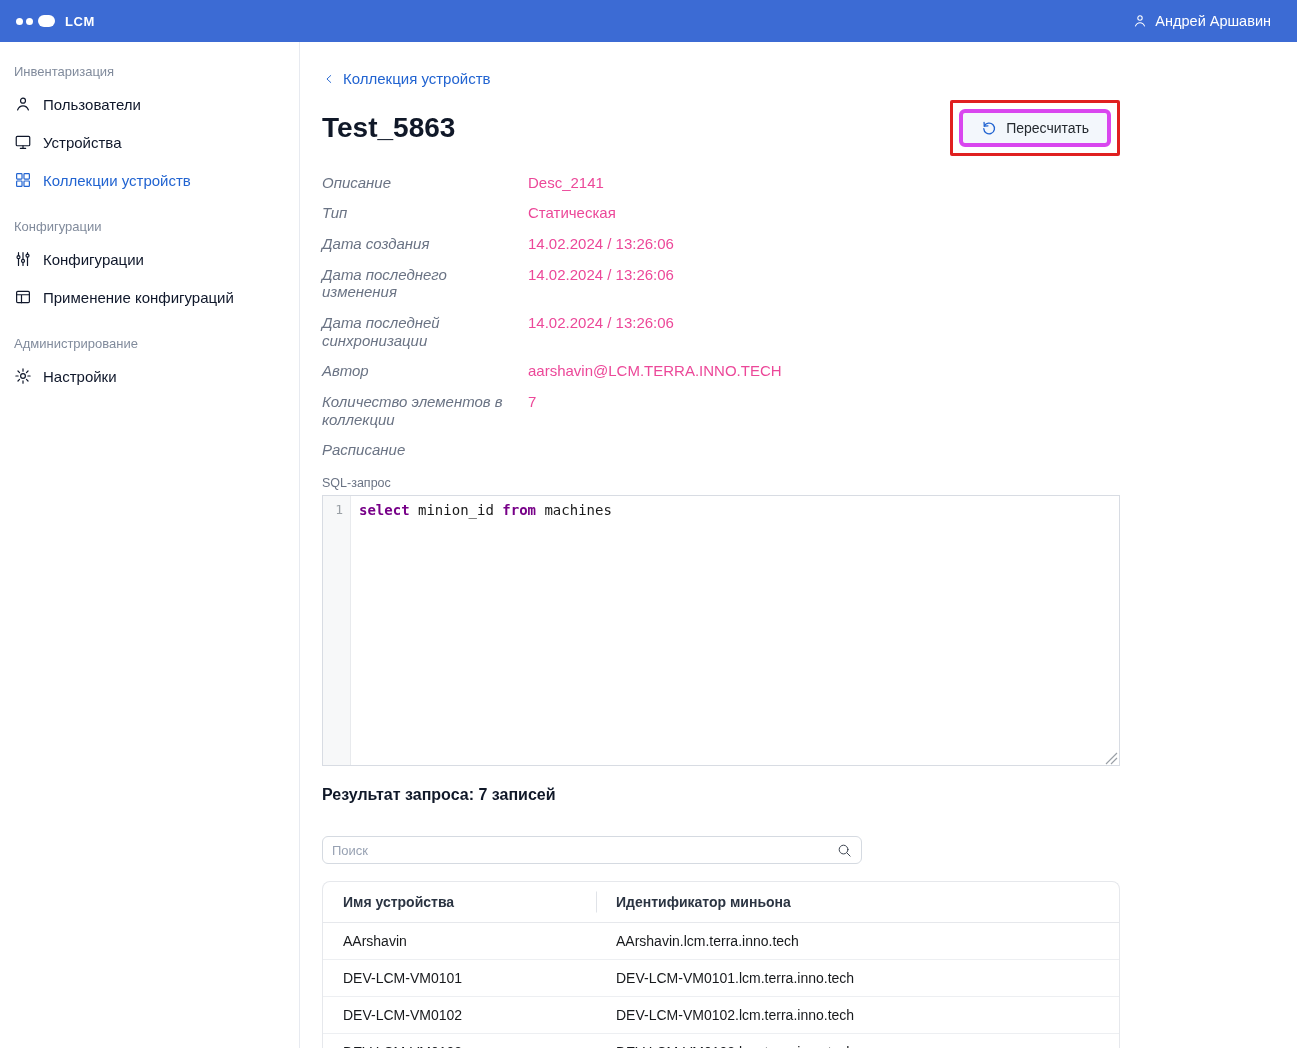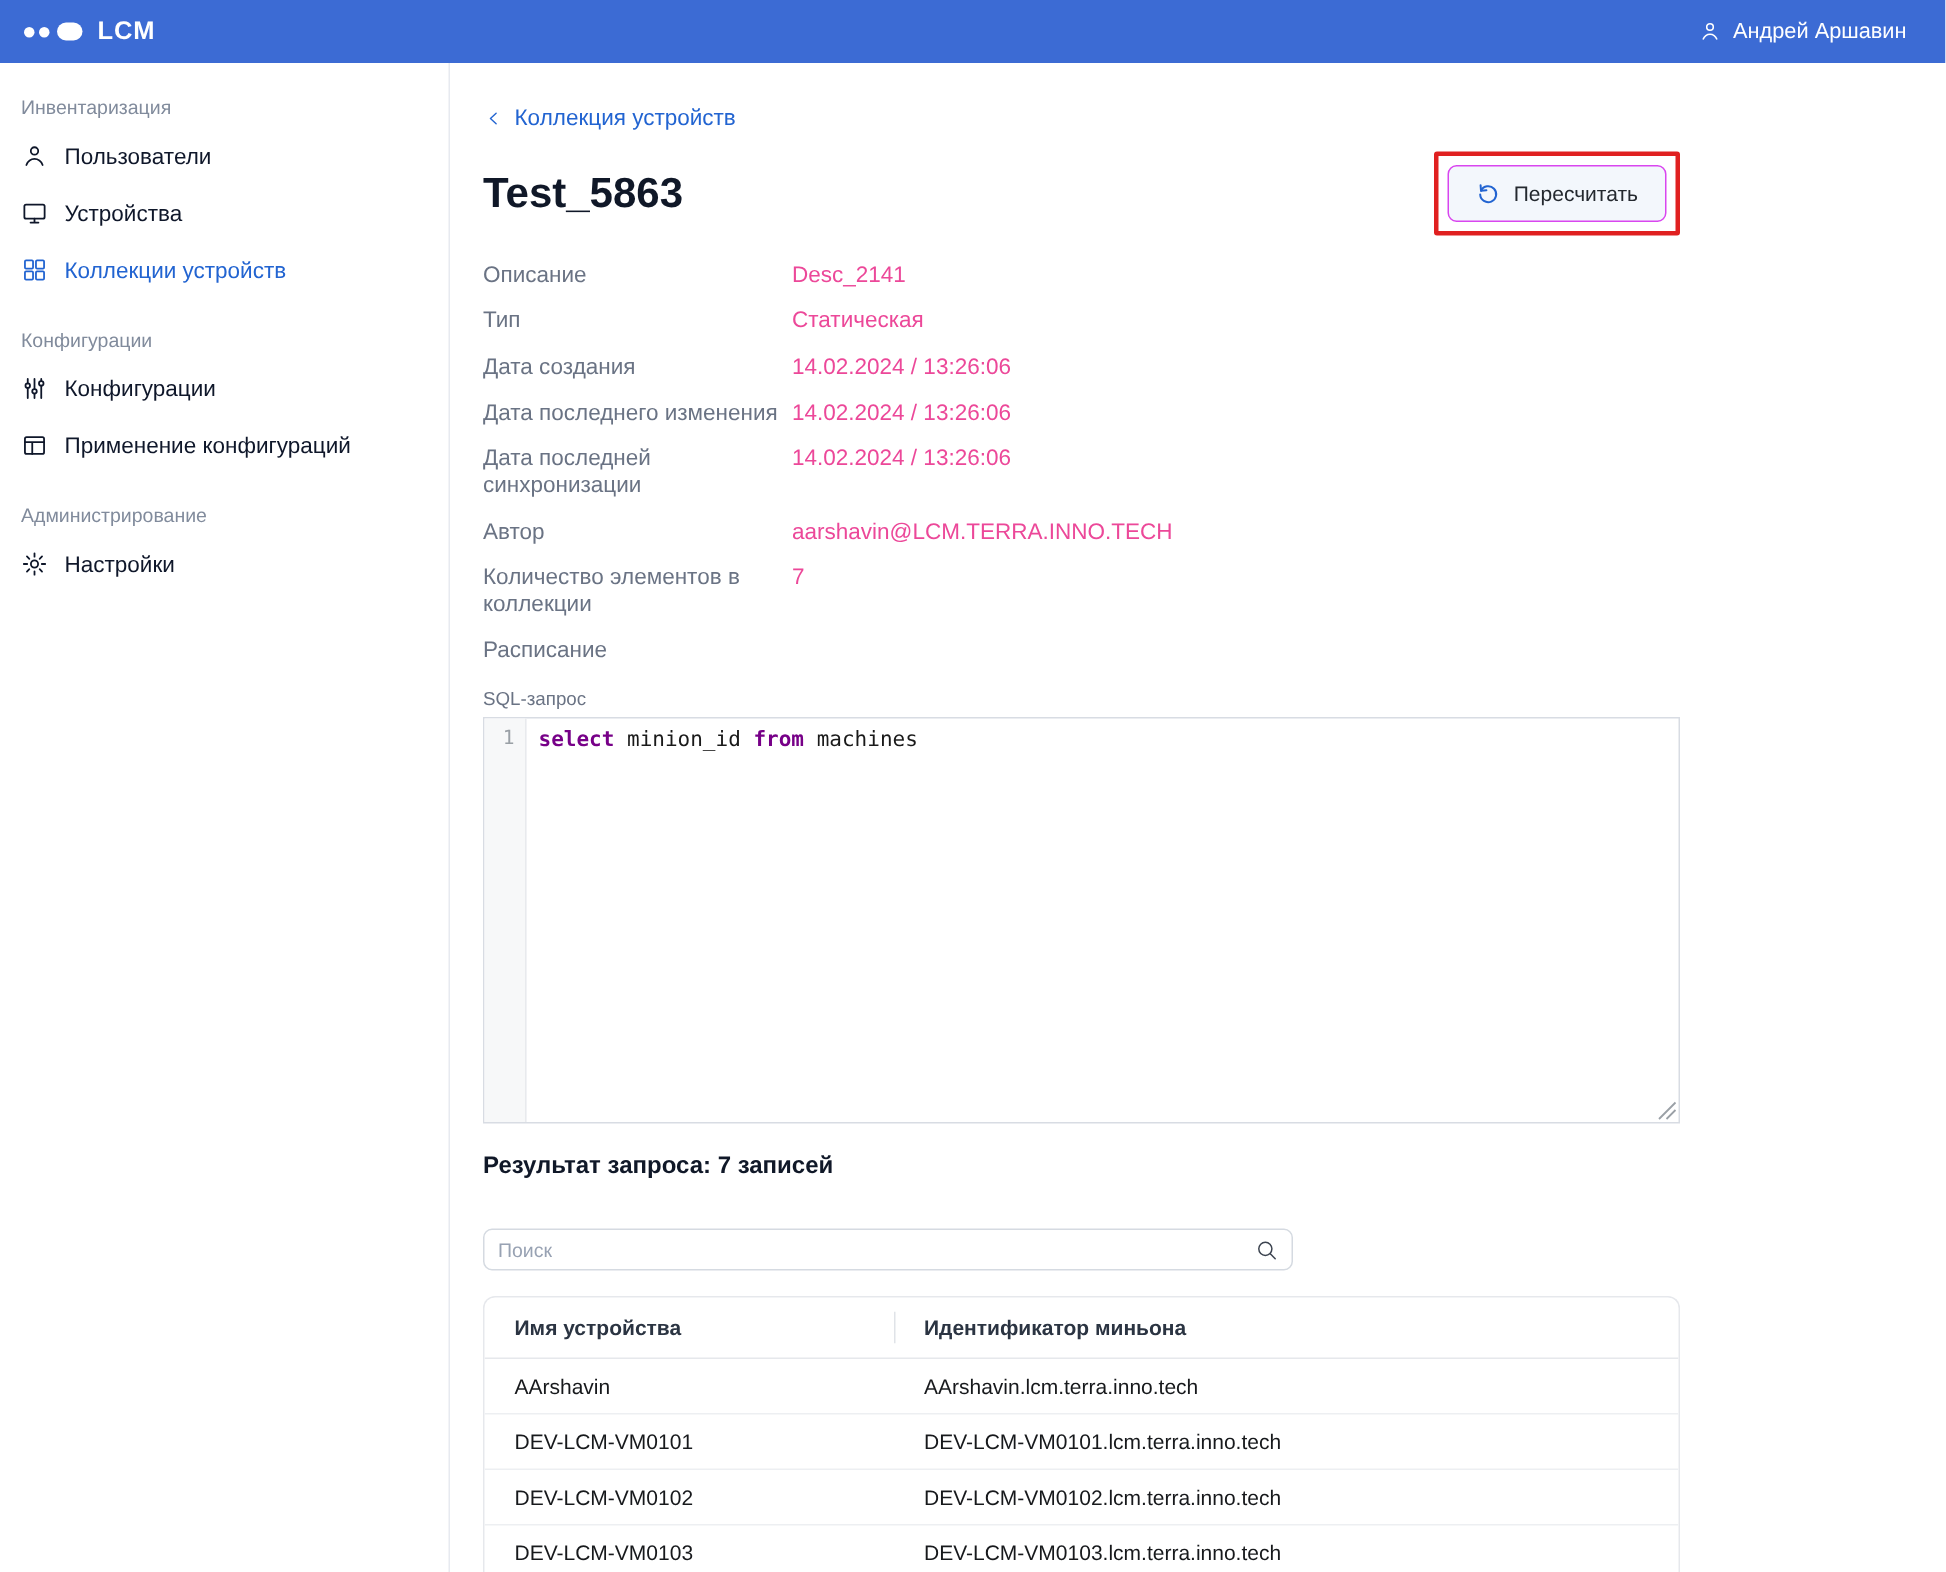--- a/index.html
+++ b/index.html
@@ -5,21 +5,21 @@
   * { margin:0; padding:0; box-sizing:border-box; }
   html,body { width:1297px; height:1048px; overflow:hidden; background:#fff;
     font-family:"Liberation Sans", sans-serif; color:#17191C; }
 
   
   .topbar { height:42px; background:var(--brand,#3C6BD4); color:#fff;
     display:flex; align-items:center; justify-content:space-between; padding:0 26px 0 16px; }
   .logo { display:flex; align-items:center; gap:3px; }
   .logo .dot { width:7px; height:7px; border-radius:50%; background:#fff; }
   .logo .pill { width:17px; height:12px; border-radius:7px; background:#fff; margin-left:2px; }
-  .logo .logo-text { font-weight:700; font-size:17px; letter-spacing:.6px; margin-left:7px; }
+  .logo .logo-text { font-weight:700; font-size:13px; letter-spacing:.6px; margin-left:7px; }
   .user { display:flex; align-items:center; gap:7px; font-size:14.5px; cursor:pointer; }
   .user svg { width:16px; height:16px; stroke:#fff; fill:none; stroke-width:1.6; }
 
   
   .layout { display:flex; height:calc(100% - 42px); }
   .sidebar { width:300px; flex-shrink:0; border-right:1px solid #E7EAF0; padding-top:12px; }
   .sb-section + .sb-section { margin-top:10px; }
   .sb-label { color:#818B9C; font-size:13px; padding:10px 14px 6px; }
   .sb-item { display:flex; align-items:center; gap:11px; padding:10px 14px; font-size:15px;
     color:#0f172a; cursor:pointer; }
@@ -31,28 +31,28 @@
   
   .content { flex:1; padding:28px 0 0 22px; }
   .main-inner { width:798px; }
   .breadcrumb { display:inline-flex; align-items:center; gap:7px; color:var(--accent,#2264D1);
     font-size:15px; text-decoration:none; cursor:pointer; }
   .breadcrumb .ic { width:14px; height:14px; display:inline-flex; }
   .title-row { display:flex; align-items:center; justify-content:space-between; margin-top:10px; height:56px; }
   h1.page-title { font-size:28px; font-weight:700; color:#101828; }
   .annotation-box { border:3px solid var(--annotation,#E02020); padding:6px; border-radius:2px; }
   .recalc-btn { display:inline-flex; align-items:center; gap:9px; height:38px; padding:0 18px;
-    background:#F3F7FC; border:1px solid #d946ef; border-radius:6px; font-size:14px; color:#24292F;
+    background:#F3F7FC; border:4px solid #d946ef; border-radius:6px; font-size:14px; color:#24292F;
     font-family:inherit; cursor:pointer; }
   .recalc-btn .ic { width:16px; height:16px; display:inline-flex; color:var(--accent,#2264D1); }
   .recalc-btn .ic svg { stroke-width:2; }
 
   .fields { display:grid; grid-template-columns:206px 1fr; column-gap:0; row-gap:13px;
     margin-top:18px; font-size:15px; }
-  .field-label { color:#6A7384; line-height:1.18; padding-right:6px; }
+  .field-label { color:#6A7384; line-height:1.18; padding-right:6px;font-style:italic; }
   .field-value { color:#ec4899; line-height:1.18; }
 
   .sql-label { margin-top:17px; font-size:12.5px; color:#6A7384; }
   .sql-editor { margin-top:5px; width:798px; height:271px; border:1px solid #D8DCE3;
     display:flex; position:relative; background:#fff; }
   .sql-gutter { width:28px; background:#F7F8F9; border-right:1px solid #E8EAED; color:#9AA0A6;
     font-family:"DejaVu Sans Mono", monospace; font-size:13px; text-align:right;
     padding:6px 7px 0 0; flex-shrink:0; }
   .sql-code { flex:1; padding:5px 8px; font-family:"DejaVu Sans Mono", monospace; font-size:14px;
     line-height:1.4; white-space:pre; cursor:text; }

